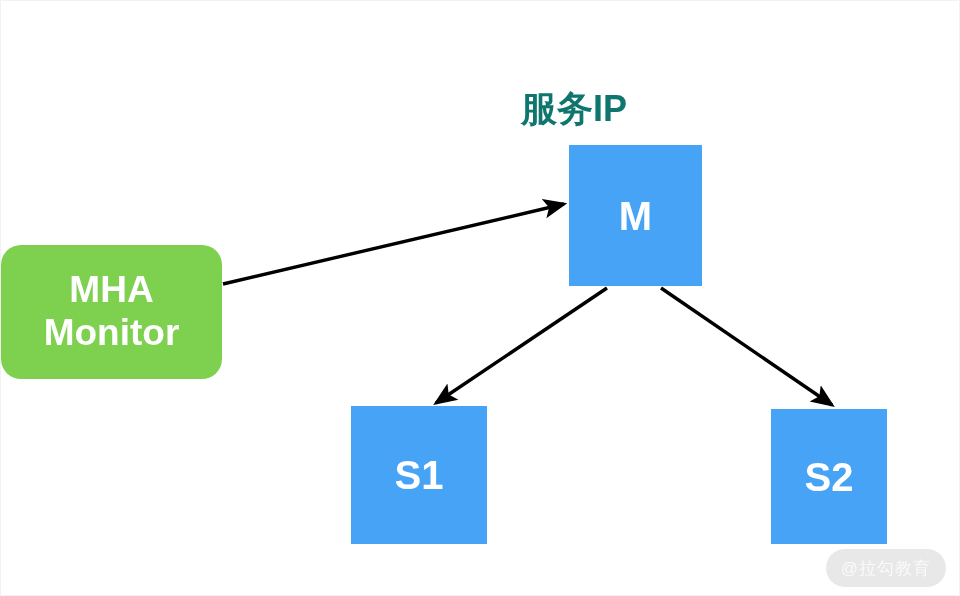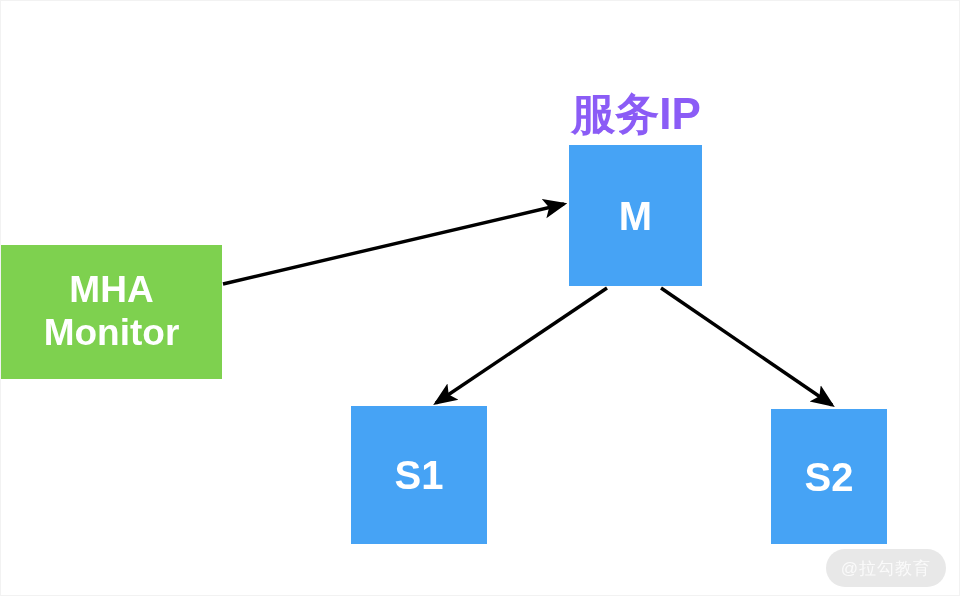--- a/index.html
+++ b/index.html
@@ -66,30 +66,31 @@
     background: #46a3f5;
     font-size: 40px;
   }
   #node-mha {
     left: 0px;
     top: 244px;
     width: 221px;
     height: 134px;
     background: #7ed14f;
     font-size: 37px;
+    border-radius: 20px;
   }
   #title-service-ip {
     position: absolute;
     left: 520px;
     top: 84px;
     width: 230px;
-    text-align: center;
-    font-size: 44px;
+    text-align: left;
+    font-size: 36px;
     font-weight: 700;
-    color: #8b5cf6;
+    color: #0f766e;
     letter-spacing: 0px;
   }
   #watermark {
     position: absolute;
     left: 825px;
     top: 548px;
     width: 120px;
     height: 38px;
     border-radius: 19px;
     background: #e8e8e8;

